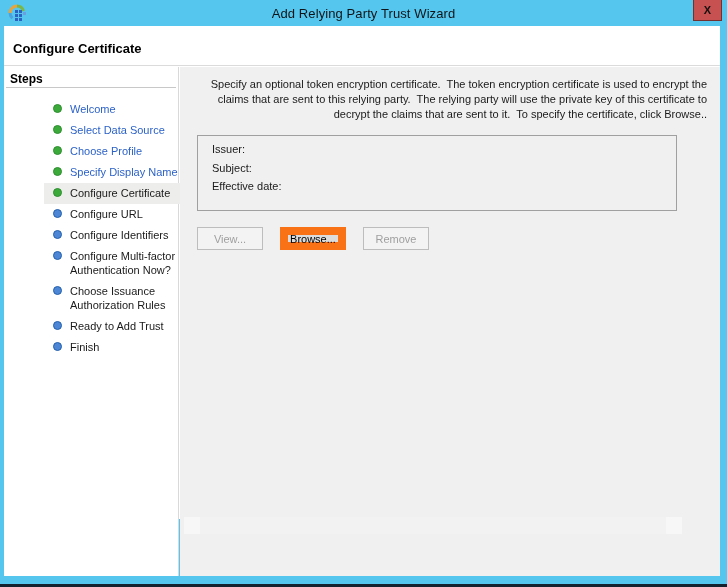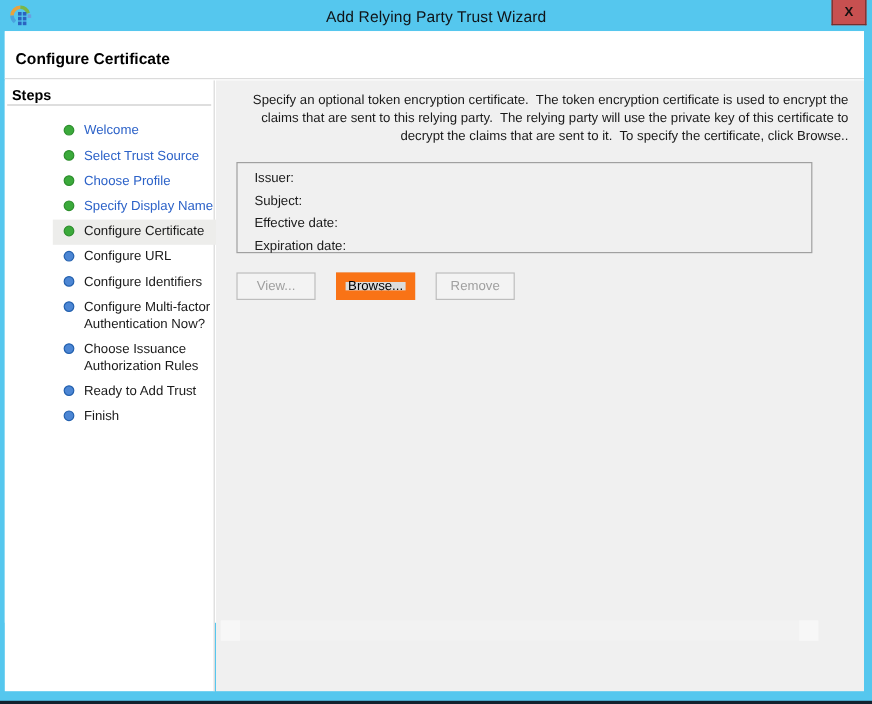--- a/index.html
+++ b/index.html
@@ -208,21 +208,21 @@
     <div class="steps-panel">
       <div class="steps-title">Steps</div>
       <div class="steps-divider"></div>
       <div class="steps-list">
         <div class="step done">
           <span class="dot green"></span>
           <span class="step-label">Welcome</span>
         </div>
         <div class="step done">
           <span class="dot green"></span>
-          <span class="step-label">Select Trust Source</span>
+          <span class="step-label">Select Data Source</span>
         </div>
         <div class="step done">
           <span class="dot green"></span>
           <span class="step-label">Choose Profile</span>
         </div>
         <div class="step done">
           <span class="dot green"></span>
           <span class="step-label">Specify Display Name</span>
         </div>
         <div class="step current">
@@ -261,23 +261,20 @@
 
       <div class="cert-box">
         <div class="cert-row">
           <span class="cert-label">Issuer:</span>
         </div>
         <div class="cert-row">
           <span class="cert-label">Subject:</span>
         </div>
         <div class="cert-row">
           <span class="cert-label">Effective date:</span>
-        </div>
-        <div class="cert-row">
-          <span class="cert-label">Expiration date:</span>
         </div>
       </div>
 
       <div class="btn btn-view">View...</div>
       <div class="btn btn-browse">Browse...</div>
       <div class="btn btn-remove">Remove</div>
 
       <div class="hscroll">
         <div class="arrow left"></div>
         <div class="arrow right"></div>

